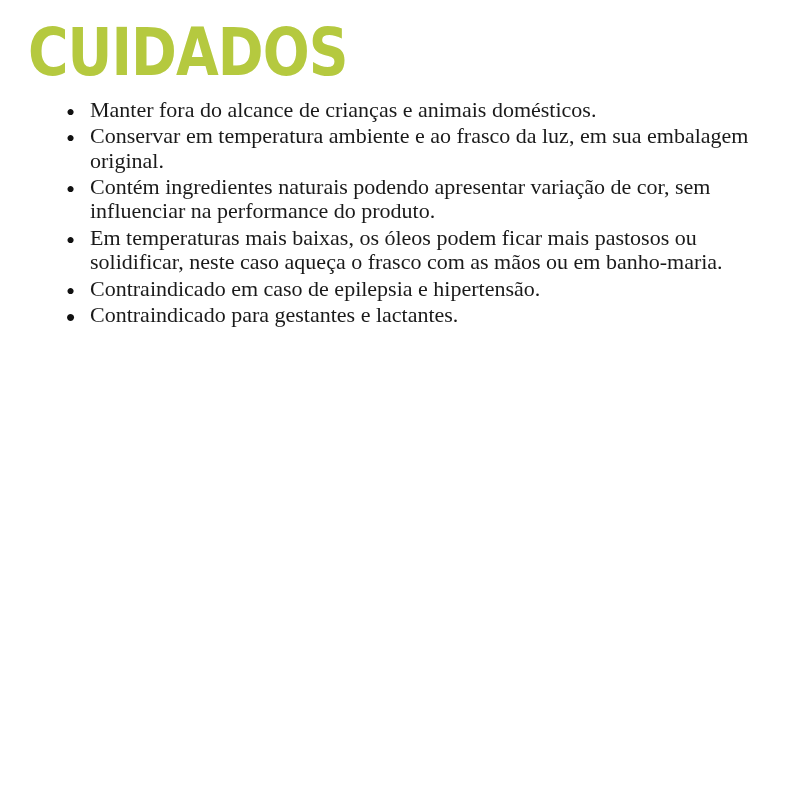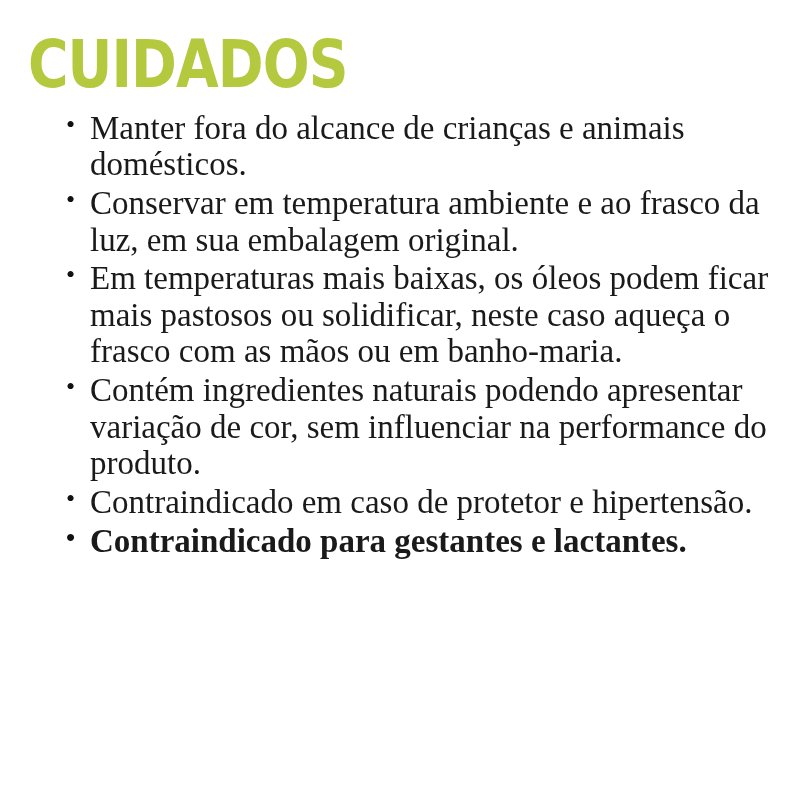--- a/index.html
+++ b/index.html
@@ -12,21 +12,21 @@
     width: 800px;
     height: 800px;
     overflow: hidden;
     font-family: "Liberation Serif", serif;
     color: #1a1a1a;
   }
   .page {
     width: 800px;
     height: 572px;
     box-sizing: border-box;
-    padding: 35px 22px 0 22px;
+    padding: 23px 22px 0 22px;
     position: relative;
     border-radius: 11px;
   }
   .title {
     font-family: "DejaVu Sans", sans-serif;
     font-weight: 700;
     font-size: 66px;
     line-height: 0.92;
     letter-spacing: -1px;
     color: #b5c93f;
@@ -37,48 +37,48 @@
     font-stretch: condensed;
   }
   ul.care-list {
     margin: 0;
     padding: 0 0 0 52px;
     list-style: none;
   }
   ul.care-list > li {
     position: relative;
     font-family: "Liberation Serif", serif;
-    font-size: 33px;
+    font-size: 22px;
     line-height: 1.11;
     margin: 0 0 2px 0;
     padding-left: 16px;
     text-align: left;
   }
   ul.care-list > li::before {
     content: "\2022";
     position: absolute;
     left: -8px;
     top: -1px;
     font-size: 26px;
     line-height: 1.2;
     color: #111;
   }
   ul.care-list > li.bold {
-    font-weight: 700;
+    font-weight: 400;
   }
   ul.care-list > li.bold::before {
     font-weight: 700;
   }
 </style>
 </head>
 <body>
 
 <div class="page">
   <h1 class="title">CUIDADOS</h1>
   <ul class="care-list">
     <li>Manter fora do alcance de crianças e animais domésticos.</li>
     <li>Conservar em temperatura ambiente e ao frasco da luz, em sua embalagem original.</li>
+    <li>Contém ingredientes naturais podendo apresentar variação de cor, sem influenciar na performance do produto.</li>
     <li>Em temperaturas mais baixas, os óleos podem ficar mais pastosos ou solidificar, neste caso aqueça o frasco com as mãos ou em banho-maria.</li>
-    <li>Contém ingredientes naturais podendo apresentar variação de cor, sem influenciar na performance do produto.</li>
-    <li>Contraindicado em caso de protetor e hipertensão.</li>
+    <li>Contraindicado em caso de epilepsia e hipertensão.</li>
     <li class="bold">Contraindicado para gestantes e lactantes.</li>
   </ul>
 </div>
 
 </body></html>

